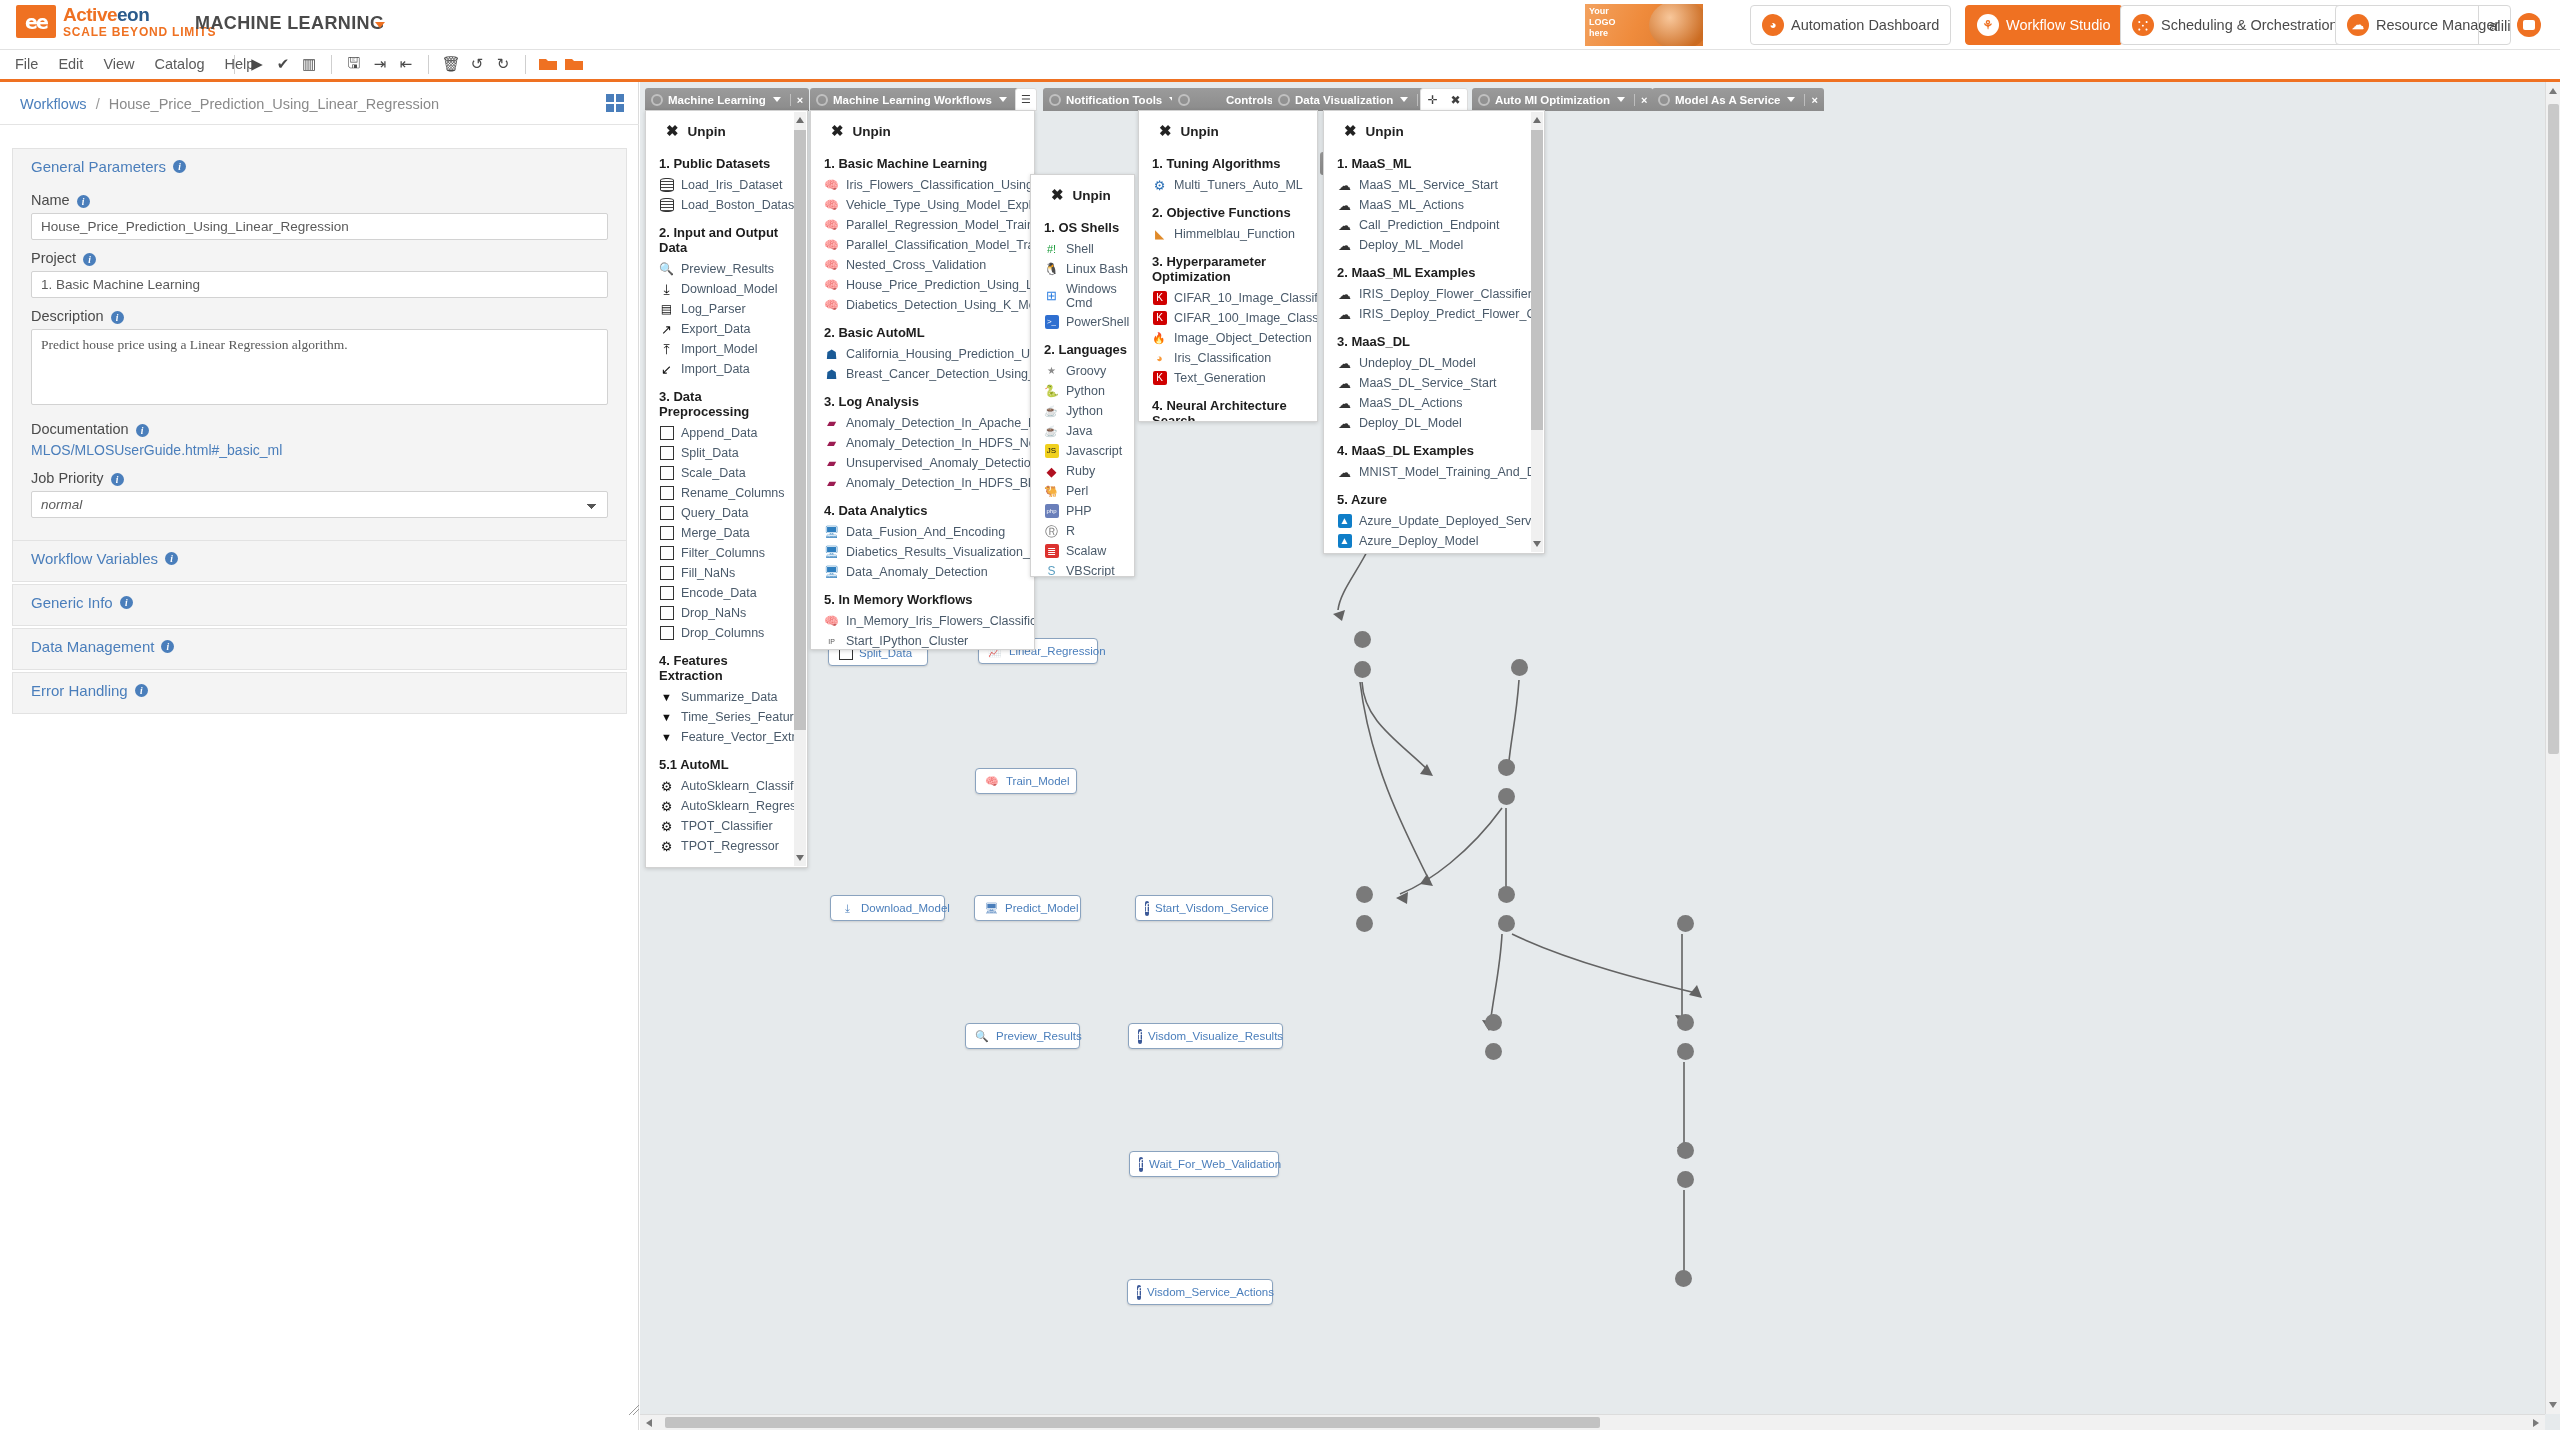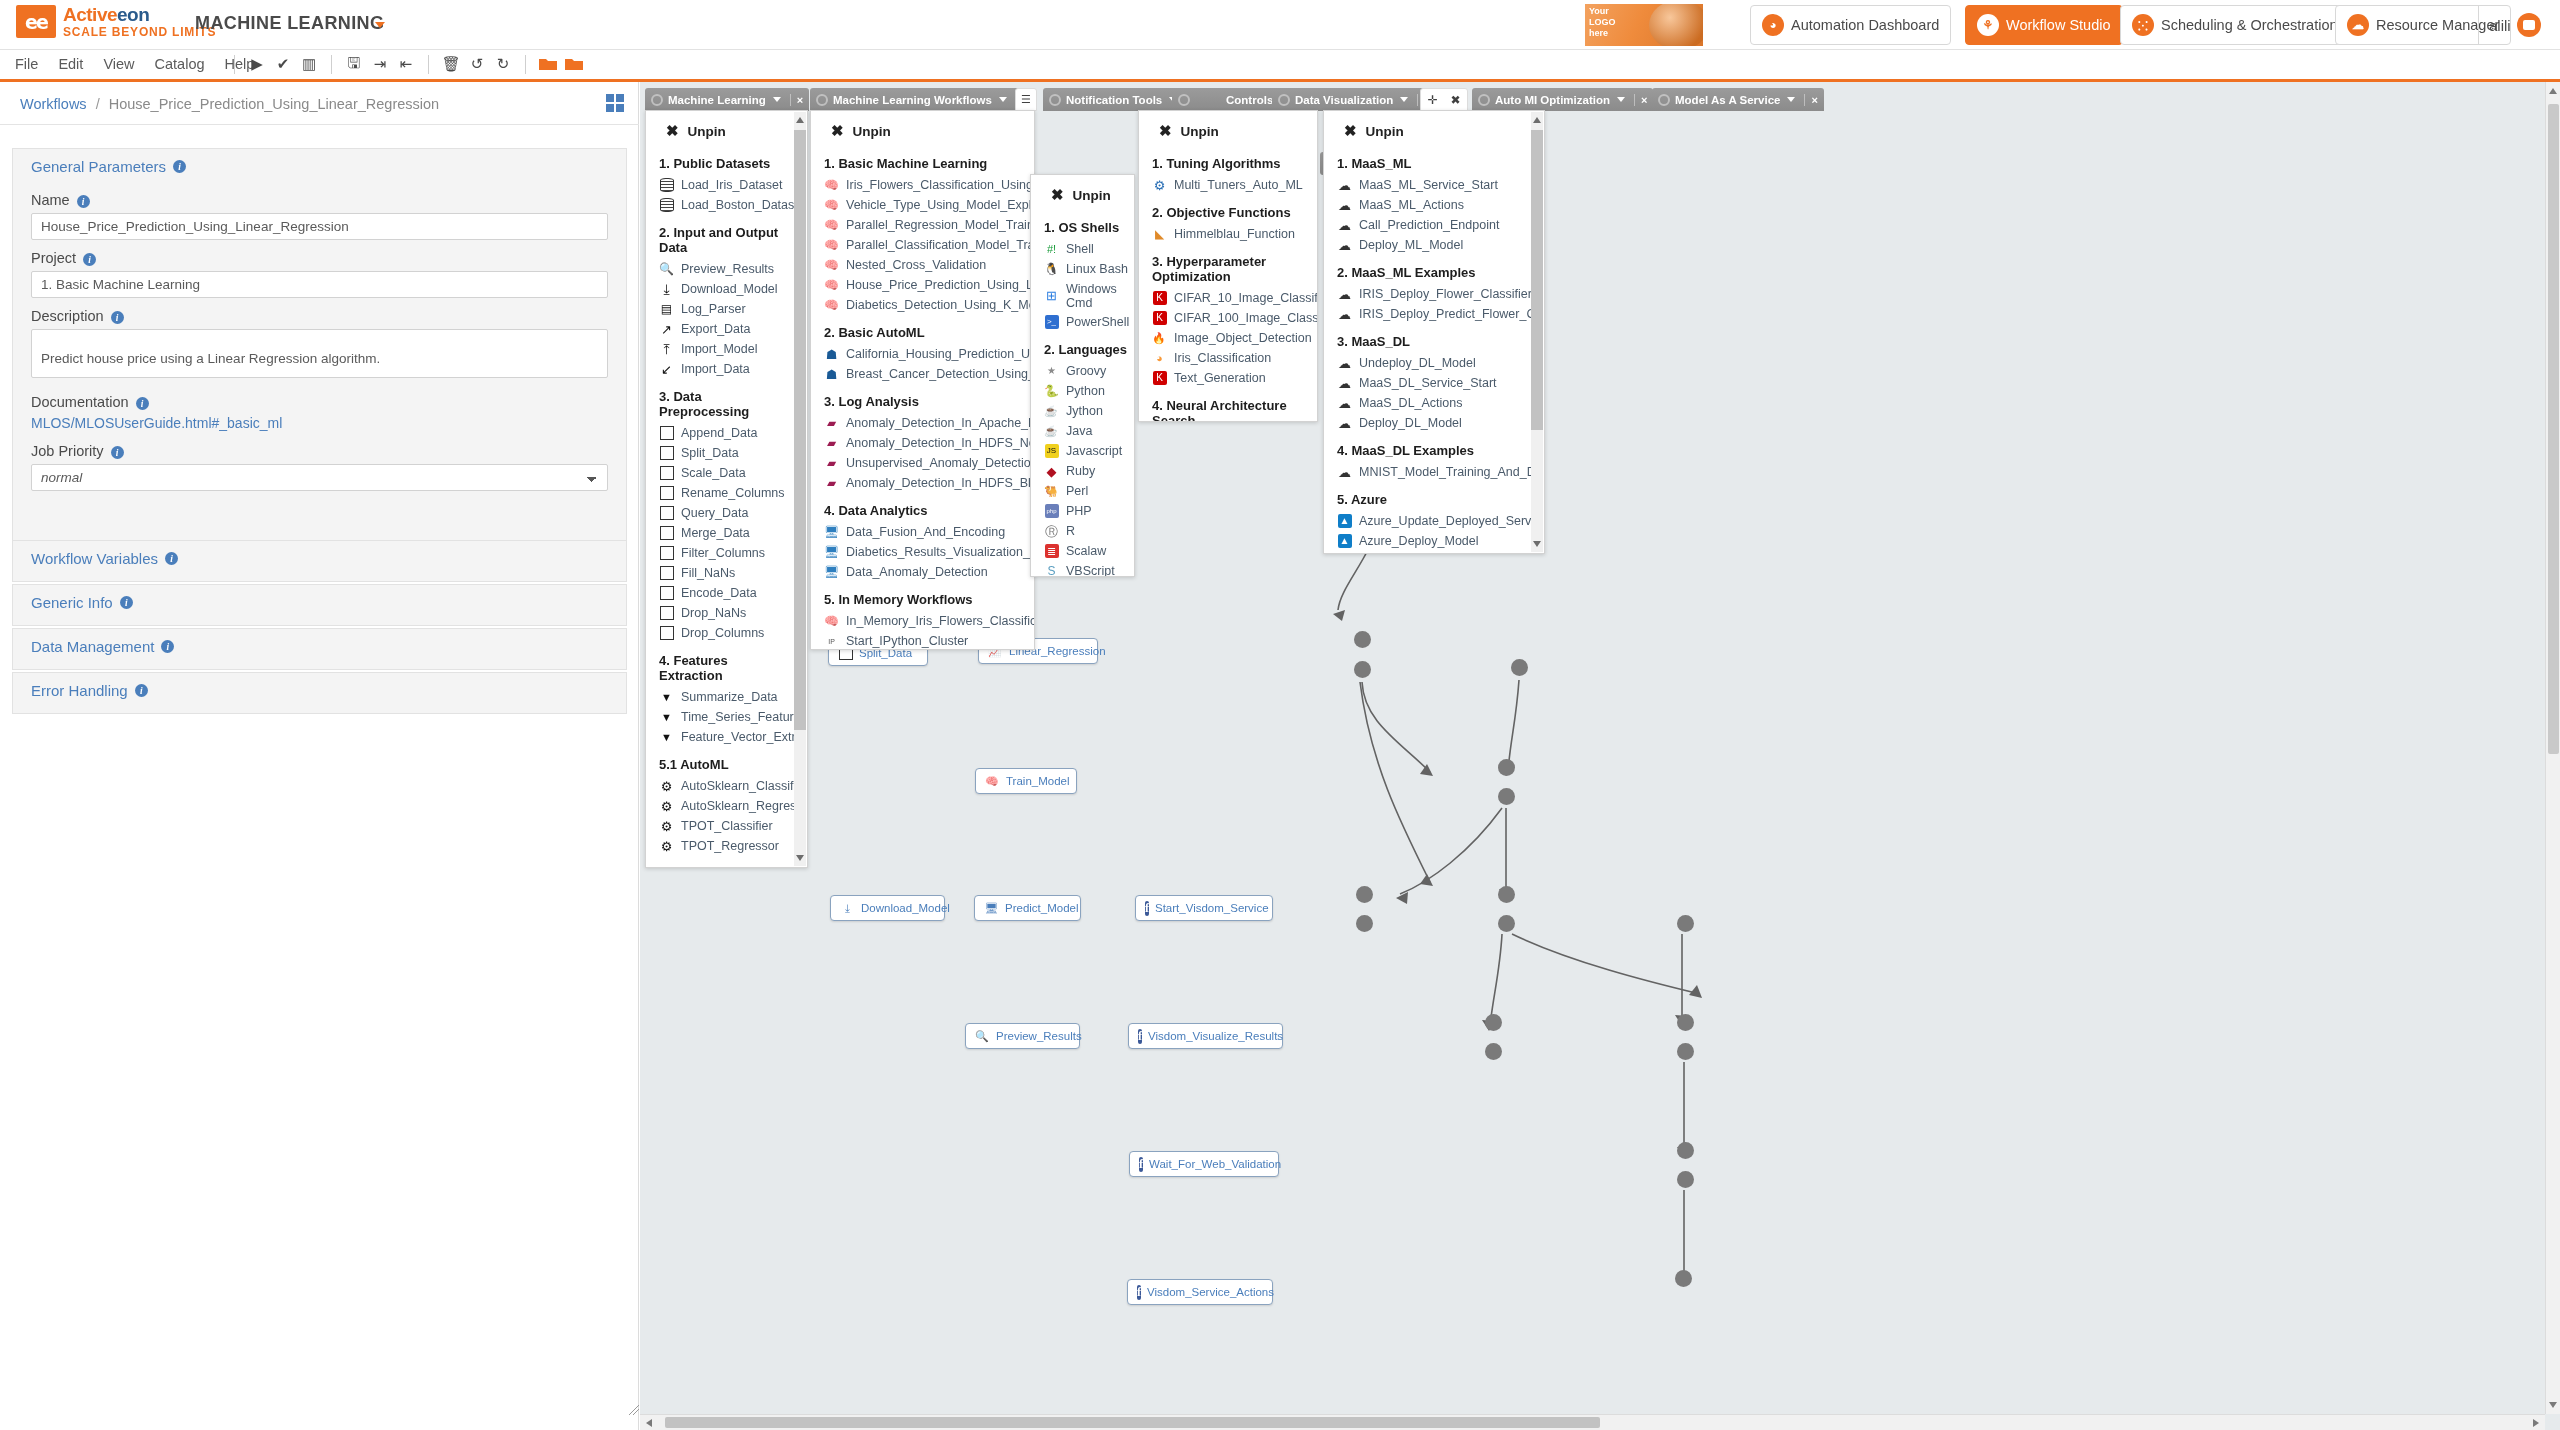--- a/index.html
+++ b/index.html
@@ -63,21 +63,21 @@
   #bc-rule { position:absolute; left:0; top:42px; width:639px; height:1px; background:#e4e4e4; }
 
   .accordion { position:absolute; left:12px; width:615px; background:#f4f4f4; border:1px solid #e2e2e2; }
   .acc-title { color:#4a7ebb; font-size:15px; padding:9px 0 9px 18px; display:flex; align-items:center; gap:7px; }
   .ibadge { width:13px; height:13px; border-radius:50%; background:#4a7ebb; color:#fff; font-size:9.5px;
      display:inline-flex;align-items:center;justify-content:center;font-style:italic;font-weight:bold; font-family:"Liberation Serif",serif; }
   .fld-label { font-size:14.5px; color:#4a4a4a; padding:0 0 5px 18px; display:flex; align-items:flex-end; gap:7px; }
   .fld { margin-left:18px; margin-right:18px; }
   .inp { width:100%; height:27px; border:1px solid #d2d2d2; background:#fff; border-radius:2px;
      font-size:13.5px; color:#5a5a5a; padding:0 9px; font-family:"Liberation Sans",sans-serif; }
-  textarea.inp { height:49px; padding-top:20px; resize:none; line-height:17px; }
+  textarea.inp { height:76px; padding-top:6px; resize:none; line-height:17px;font-family:Liberation Serif, serif; }
   .doc-link { margin-left:18px; font-size:14px; color:#4a7ebb; }
   select.inp { -webkit-appearance:none; appearance:none; background-image:
      linear-gradient(45deg,transparent 50%,#555 50%),linear-gradient(135deg,#555 50%,transparent 50%);
      background-position:calc(100% - 15px) 12px, calc(100% - 10px) 12px;
      background-size:5px 5px,5px 5px; background-repeat:no-repeat;font-style:italic; }
 
   
   #canvas { position:absolute; left:640px; top:82px; width:1920px; height:1348px; background:#e6eaec; }
   #canvas-inner { position:absolute; left:0; top:0; width:1875px; height:1320px; overflow:hidden; }
 

